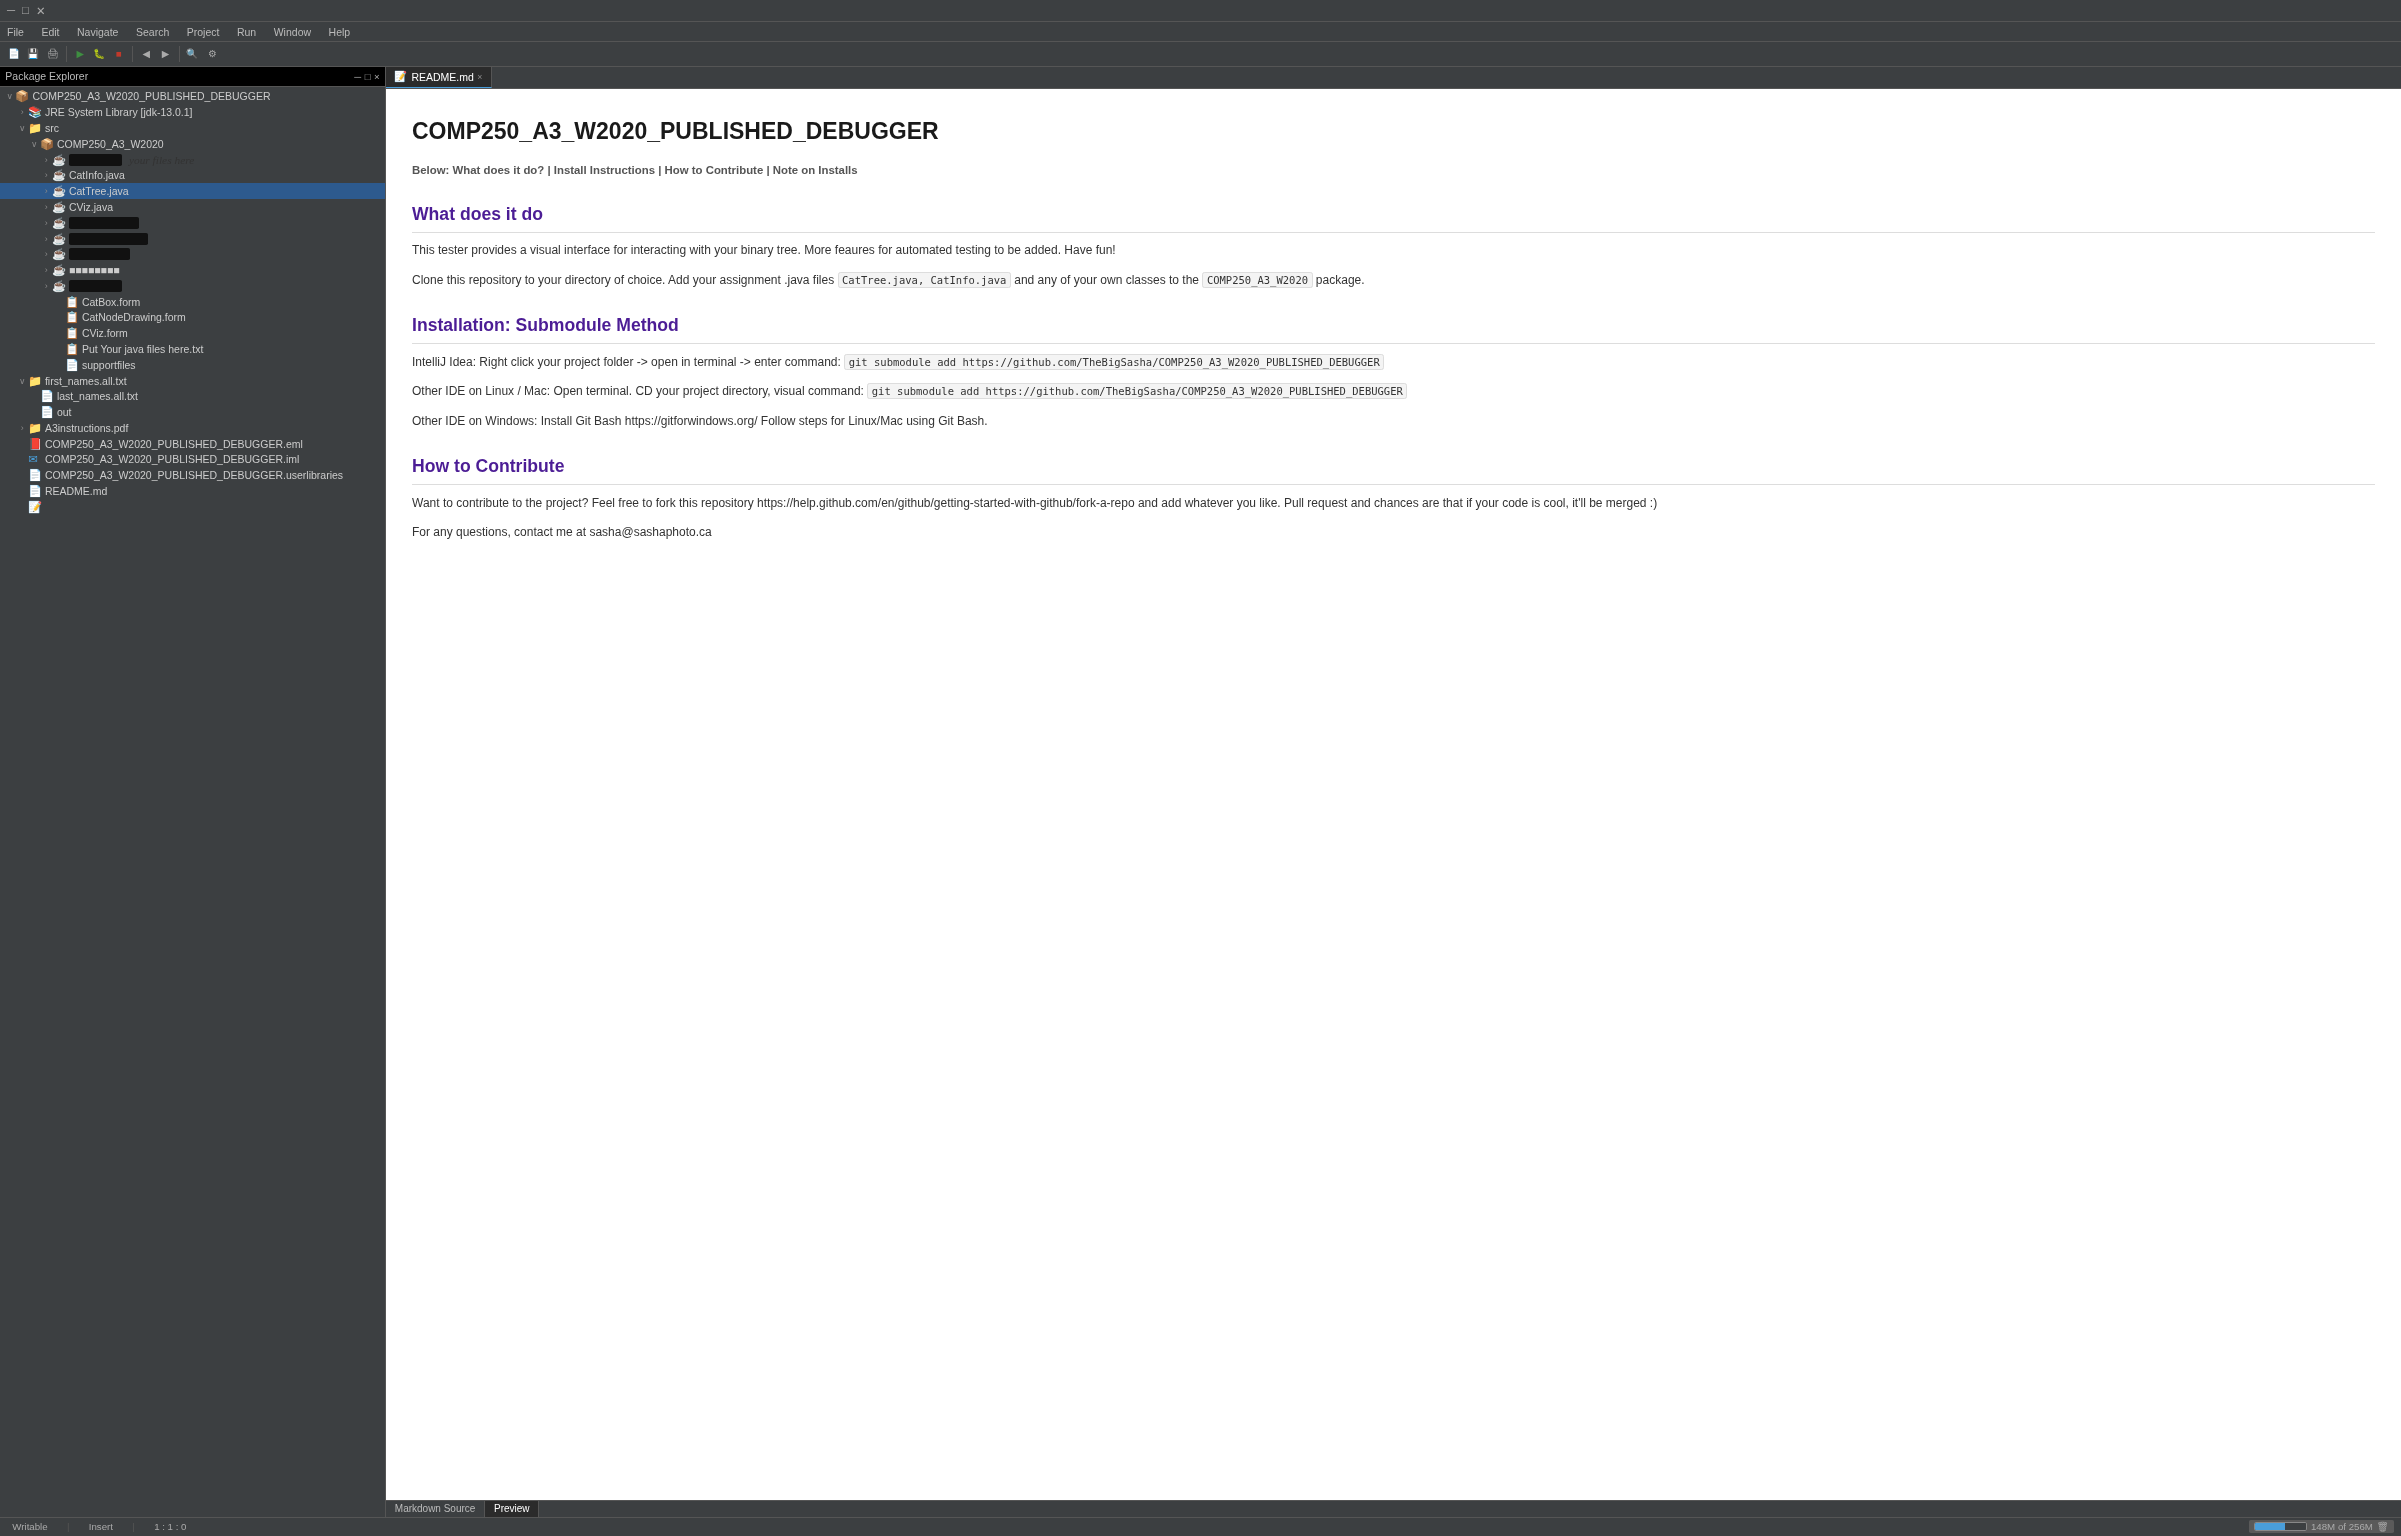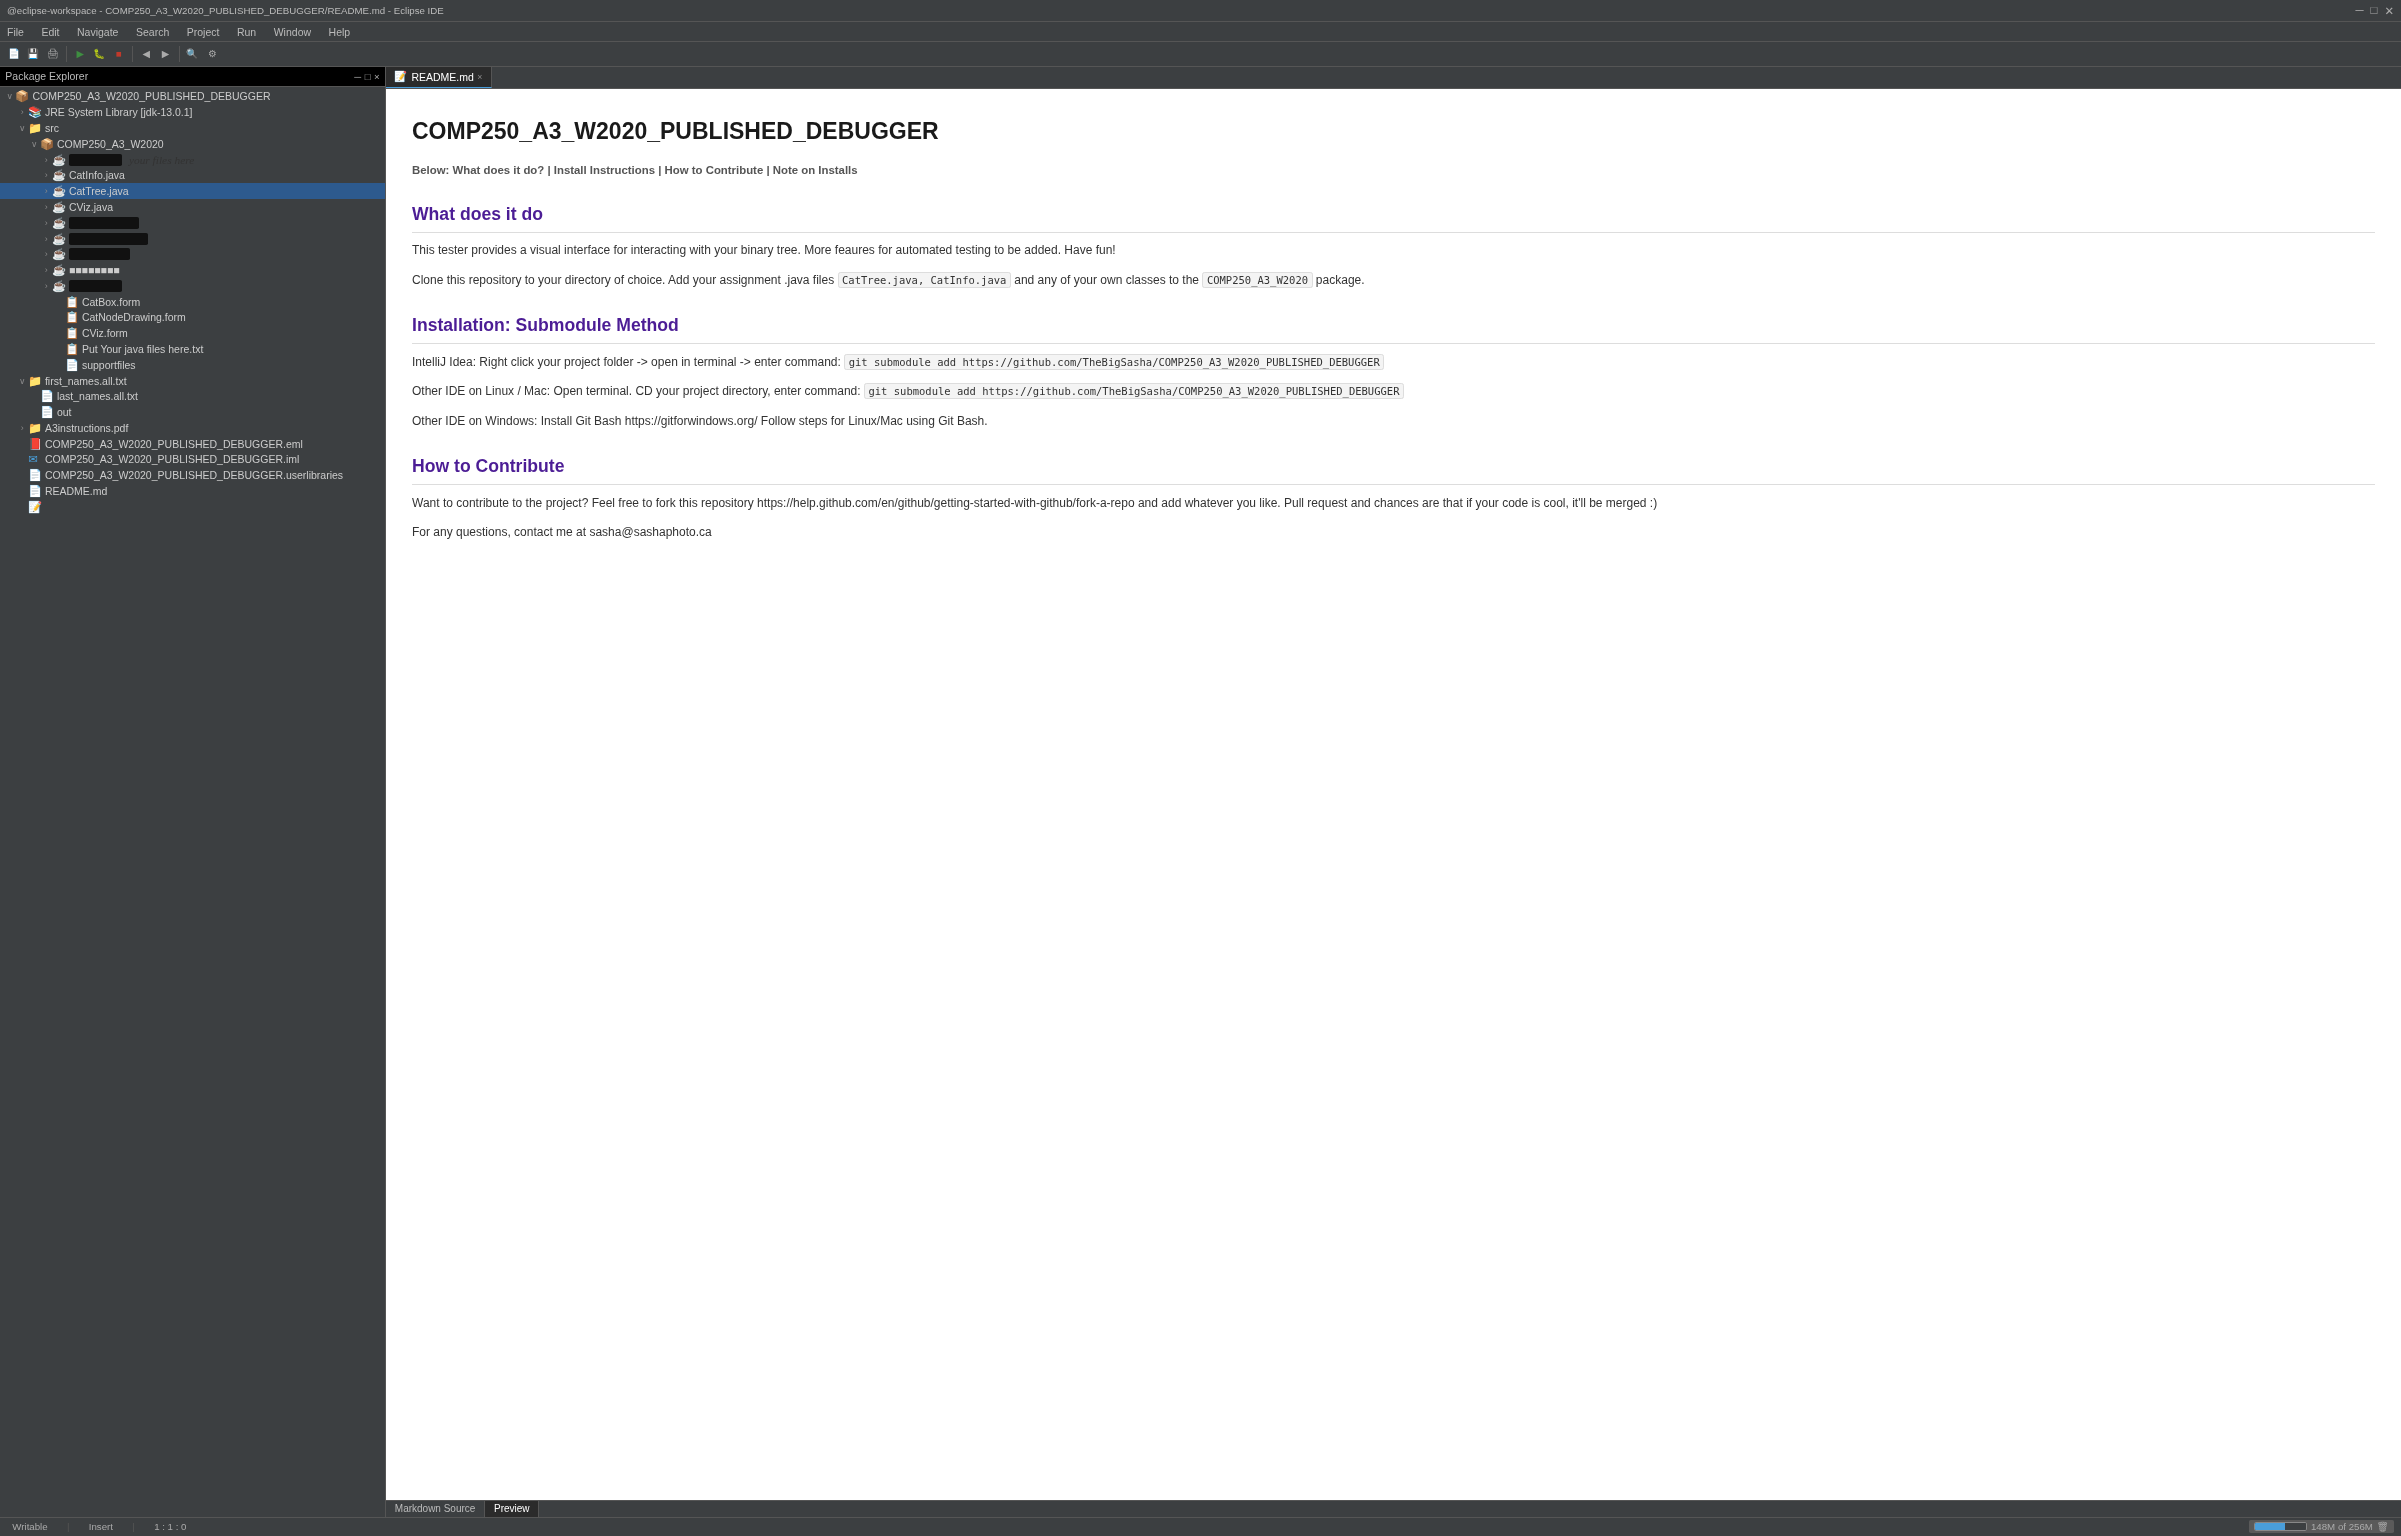--- a/index.html
+++ b/index.html
@@ -79,21 +79,20 @@
     ::-webkit-scrollbar { width: 7px; height: 7px; }
     ::-webkit-scrollbar-track { background: #3c3f41; }
     ::-webkit-scrollbar-thumb { background: #666; border-radius: 3.5px; }
 
     .handwritten { font-family: 'Comic Sans MS', cursive; font-size: 11.4px; color: #333; font-style: italic; }
   </style>
 </head>
 <body>
 
 <div class="title-bar">
-  <span class="title-text">@eclipse-workspace - COMP250_A3_W2020_PUBLISHED_DEBUGGER/README.md - Eclipse IDE</span>
   <div class="title-bar-controls">
     <span>─</span>
     <span>□</span>
     <span>✕</span>
   </div>
 </div>
 
 <div class="menu-bar">
   <span>File</span>
   <span>Edit</span>
@@ -349,21 +348,21 @@
 
       <div class="md-p">
         <span>Clone this repository to your directory of choice. Add your assignment .java files </span><code class="md-code-inline">CatTree.java, CatInfo.java</code><span> and any of your own classes to the </span><code class="md-code-inline">COMP250_A3_W2020</code><span> package.</span>
       </div>
 
       <div class="md-h2">Installation: Submodule Method</div>
       <div class="md-p">
         <span>IntelliJ Idea: Right click your project folder -&gt; open in terminal -&gt; enter command: </span><code class="md-code-inline">git submodule add https://github.com/TheBigSasha/COMP250_A3_W2020_PUBLISHED_DEBUGGER</code>
       </div>
       <div class="md-p">
-        <span>Other IDE on Linux / Mac: Open terminal. CD your project directory, enter command: </span><code class="md-code-inline">git submodule add https://github.com/TheBigSasha/COMP250_A3_W2020_PUBLISHED_DEBUGGER</code>
+        <span>Other IDE on Linux / Mac: Open terminal. CD your project directory, visual command: </span><code class="md-code-inline">git submodule add https://github.com/TheBigSasha/COMP250_A3_W2020_PUBLISHED_DEBUGGER</code>
       </div>
       <div class="md-p">Other IDE on Windows: Install Git Bash https://gitforwindows.org/ Follow steps for Linux/Mac using Git Bash.</div>
 
       <div class="md-h2">How to Contribute</div>
       <div class="md-p">Want to contribute to the project? Feel free to fork this repository https://help.github.com/en/github/getting-started-with-github/fork-a-repo and add whatever you like. Pull request and chances are that if your code is cool, it'll be merged :)</div>
       <div class="md-p">For any questions, contact me at sasha@sashaphoto.ca</div>
     </div>
 
     <div class="editor-bottom-tabs">
       <div class="editor-bottom-tab">Markdown Source</div>

